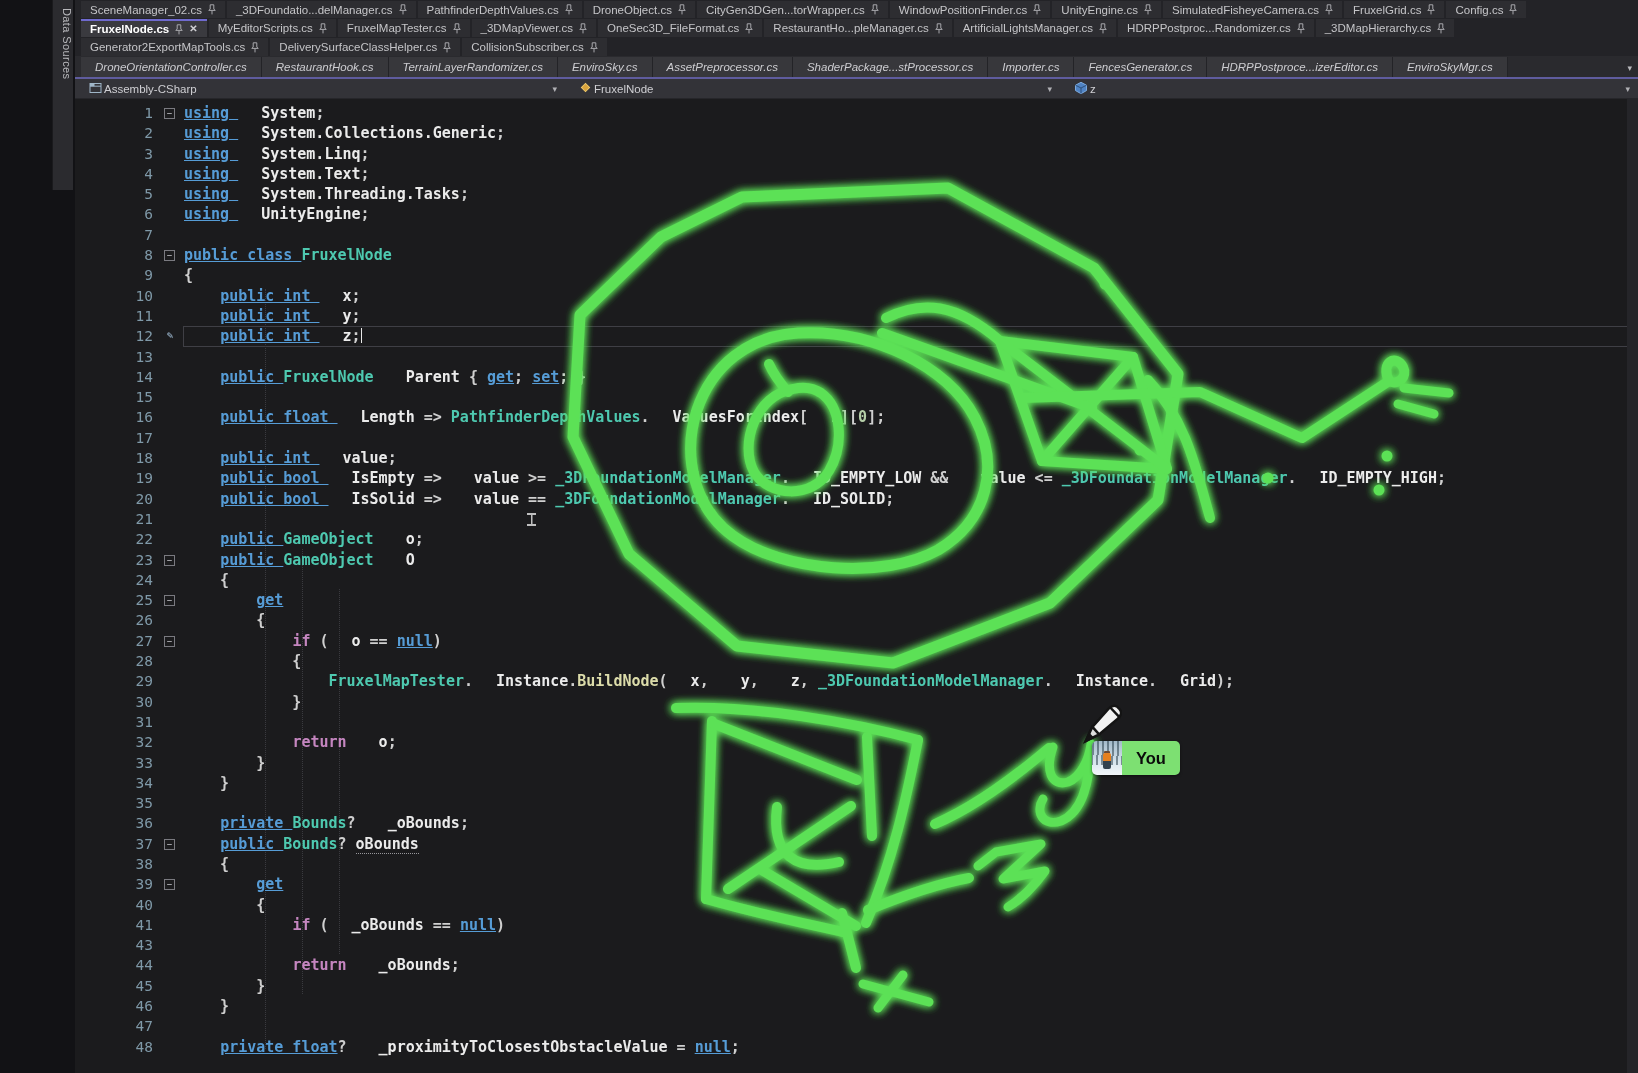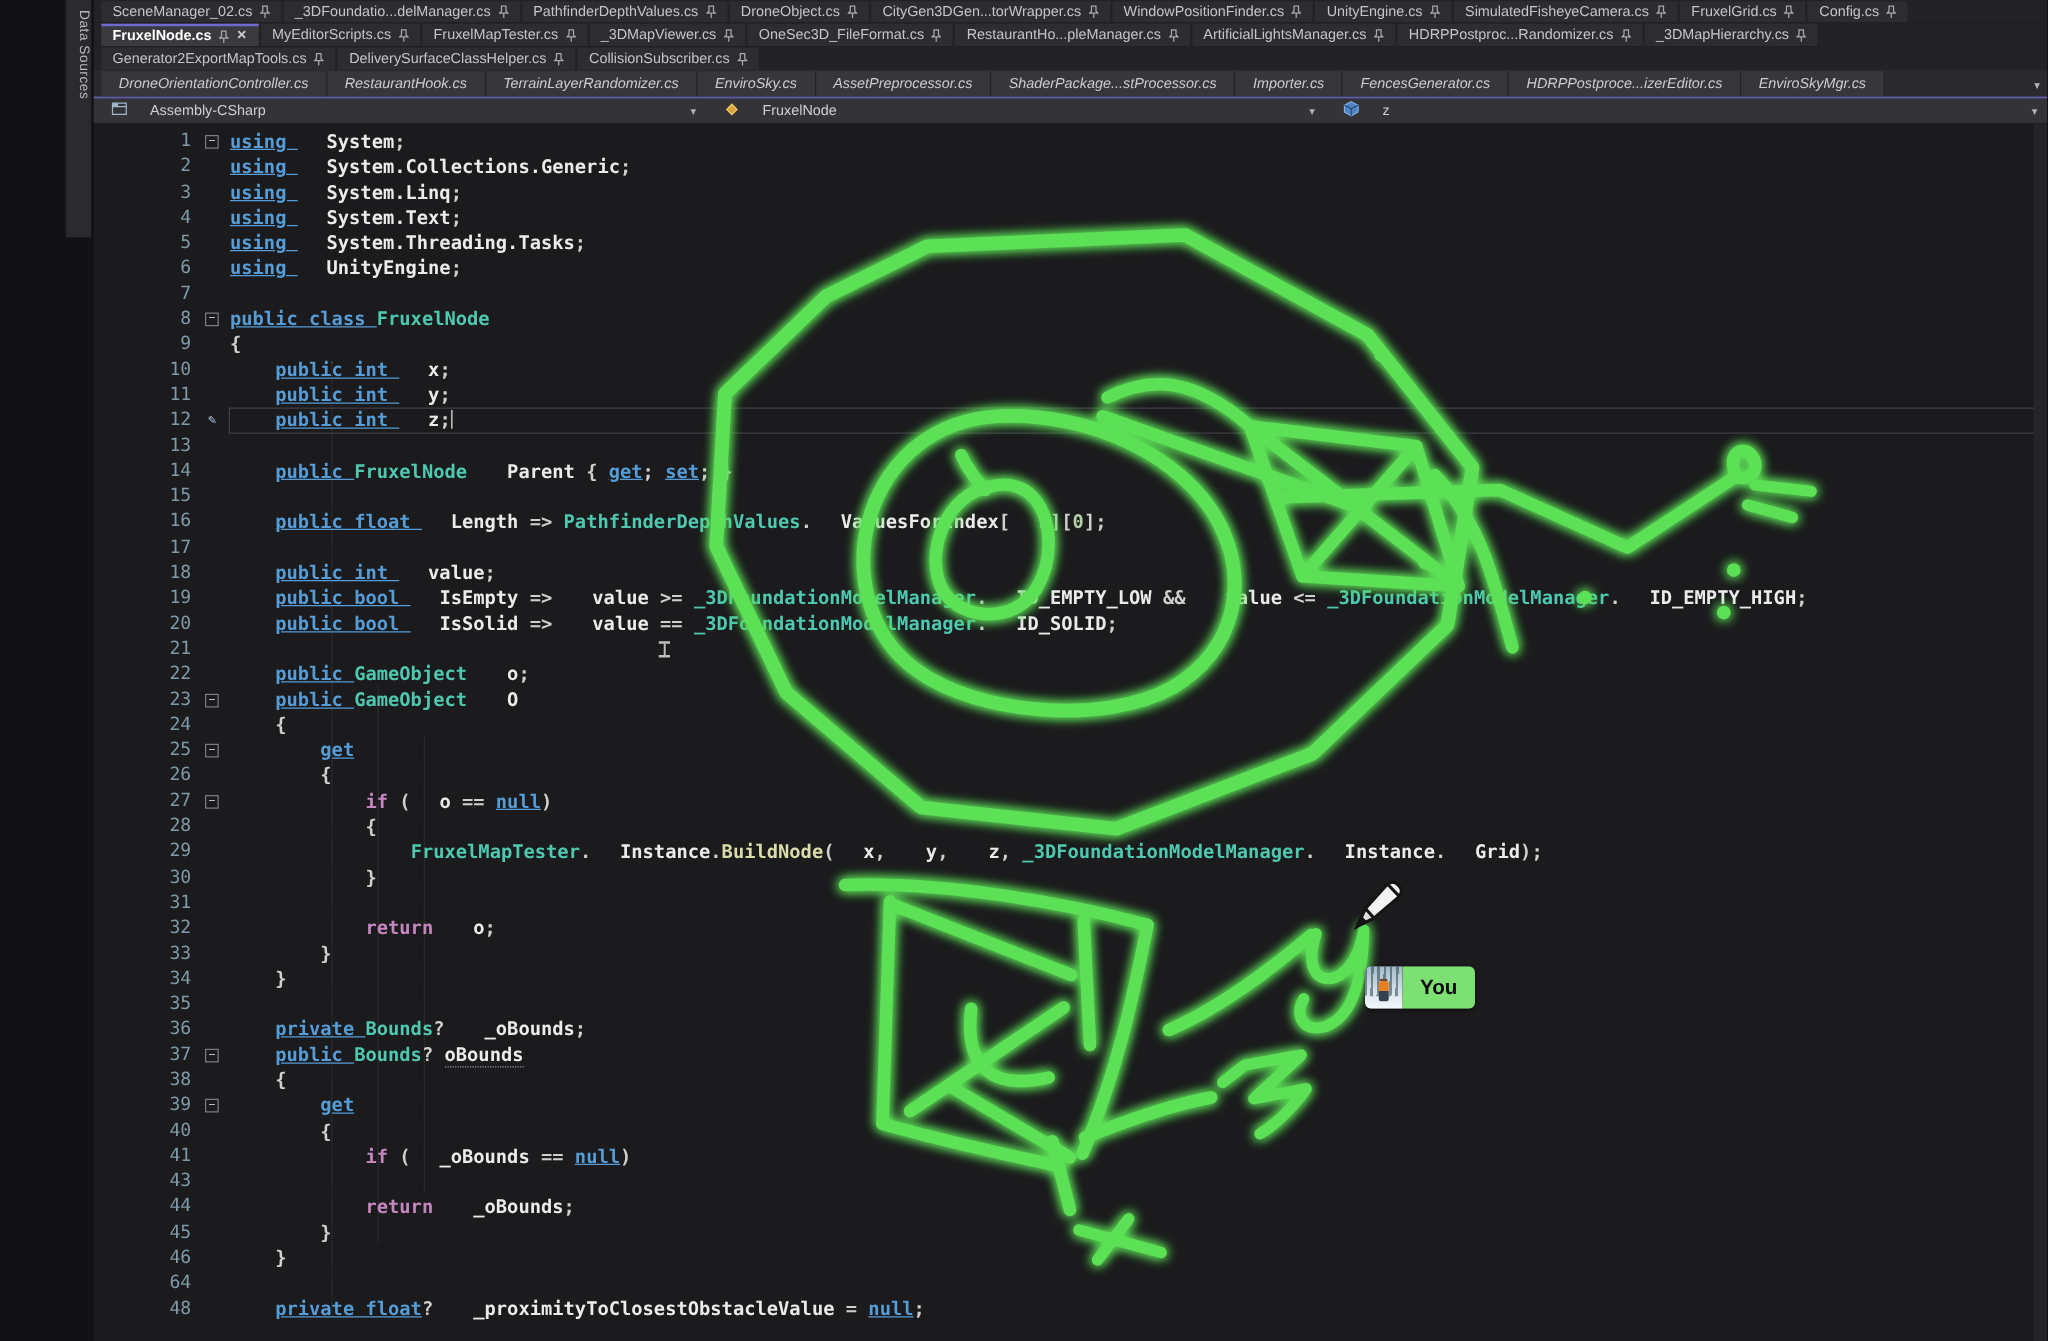--- a/index.html
+++ b/index.html
@@ -43,21 +43,21 @@
   .tab .pin svg{display:block;}
   .row4 .tab{height:20px;background:#37373b;margin-right:0;border-right:1px solid #232327;
     padding:0 14px;color:#cdcdd1;font-style:italic;}
   .row-overflow{position:absolute;right:6px;bottom:4px;color:#b8b8bc;font-size:9px;}
 
   .purple-line{height:2px;background:var(--accent-purple);width:100%;}
 
   
   .navbar{position:relative;height:20px;background:#333338;display:flex;align-items:center;
     font-size:11.5px;color:#cfcfd3;border-bottom:1px solid #26262a;}
-  .nav-combo{position:relative;height:100%;display:flex;align-items:center;gap:18px;padding-left:14px;}
+  .nav-combo{position:relative;height:100%;display:flex;align-items:center;gap:2px;padding-left:14px;}
   .nav-combo .dd{position:absolute;right:8px;color:#b0b0b4;font-size:9px;}
   .combo-project{width:490px;}
   .combo-class{width:495px;}
   .combo-member{flex:1;}
 
   
   .editor{position:absolute;left:0;top:99px;right:0;bottom:0;background:#1b1b1d;overflow:hidden;}
   #code{position:relative;padding-top:4px;}
   .cl{display:flex;height:20.3px;line-height:20.3px;
     font-family:"DejaVu Sans Mono",monospace;font-size:15px;font-weight:700;white-space:pre;}
@@ -83,21 +83,21 @@
   .indent-guide{position:absolute;width:0;border-left:1px dotted #3a3a3f;pointer-events:none;}
   .ibeam{position:absolute;left:452px;top:414px;width:9px;height:13px;opacity:.85;
     border-top:2px solid #dcdcdc;border-bottom:2px solid #dcdcdc;
     background:linear-gradient(#dcdcdc,#dcdcdc) center/1.5px 100% no-repeat;}
   .vscroll{position:absolute;right:0;top:0;width:11px;height:100%;background:#252529;}
 
   
   .annotation{position:absolute;left:0;top:0;pointer-events:none;color:var(--annotation-green);}
   .pencil{position:absolute;left:1080px;top:700px;width:42px;height:46px;pointer-events:none;}
   .you-label{position:absolute;left:1092px;top:741px;height:34px;display:flex;align-items:stretch;
-    border-radius:5px;overflow:hidden;box-shadow:0 1px 3px rgba(0,0,0,.5);margin-top:32px;}
+    border-radius:5px;overflow:hidden;box-shadow:0 1px 3px rgba(0,0,0,.5);}
   .avatar{width:30px;flex:none;position:relative;overflow:hidden;
     background:linear-gradient(180deg,#9fb6c6,#d9e6ee 60%,#f2f6f9);}
   .avatar::before{content:"";position:absolute;left:0;right:0;top:0;bottom:28%;
     background:repeating-linear-gradient(92deg,rgba(45,66,78,.55) 0 2px,rgba(190,210,222,.12) 2px 5px);}
   .avatar::after{content:"";position:absolute;left:11px;top:12px;width:8px;height:16px;border-radius:2px;
     background:linear-gradient(180deg,#e6801f 0 50%,#33424e 50% 100%);box-shadow:0 -3px 0 -1px #6b4a35;}
   .you-text{display:flex;align-items:center;padding:0 14px;background:var(--presence-green);
     color:#0b0b0b;font-weight:bold;font-size:16.5px;}
 </style>
 </head>
@@ -640,21 +640,21 @@
     <span class="ln">45</span>
     <span class="fd"></span>
     <span class="ct"><span class="tk-p">        }</span></span>
   </div>
           <div class="cl">
     <span class="ln">46</span>
     <span class="fd"></span>
     <span class="ct"><span class="tk-p">    }</span></span>
   </div>
           <div class="cl">
-    <span class="ln">64</span>
+    <span class="ln">47</span>
     <span class="fd"></span>
     <span class="ct"></span>
   </div>
           <div class="cl">
     <span class="ln">48</span>
     <span class="fd"></span>
     <span class="ct"><span class="tk-p">    </span><span class="tk-k">private float</span><span class="tk-p">? </span><span class="tk-b">_proximityToClosestObstacleValue</span><span class="tk-p"> = </span><span class="tk-k">null</span><span class="tk-p">;</span></span>
   </div>
         </div>
       <div class="ibeam"></div>

